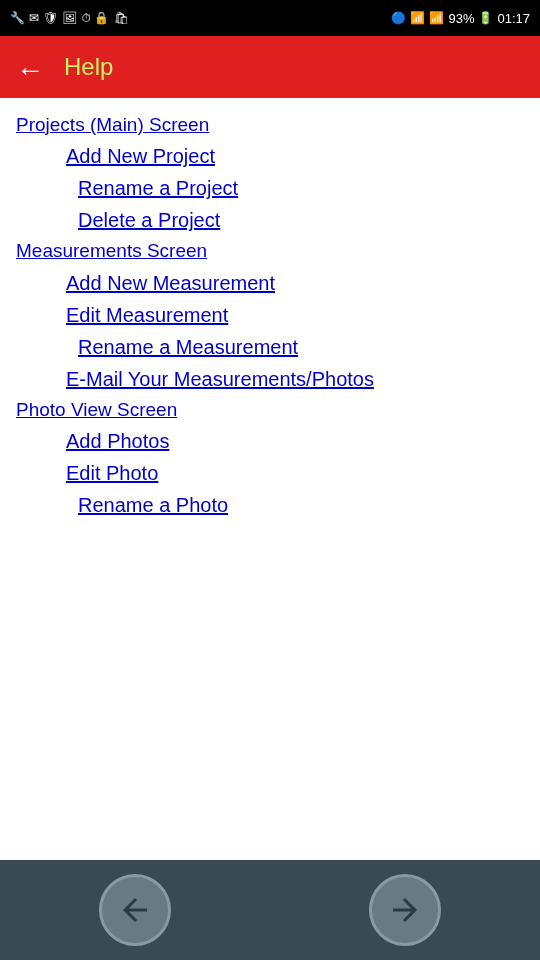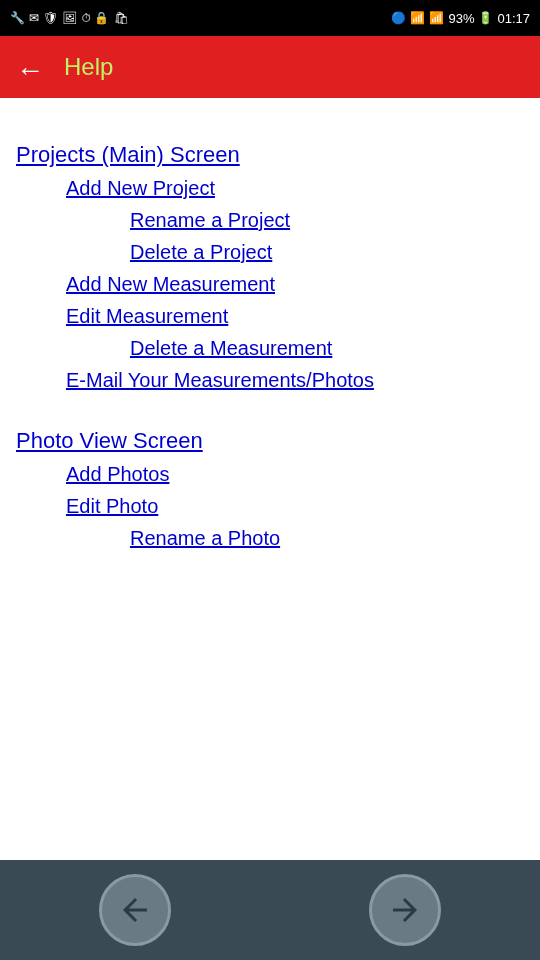--- a/index.html
+++ b/index.html
@@ -85,30 +85,29 @@
       display: block;
       color: #0000cc;
       text-decoration: underline;
       font-size: 20px;
       line-height: 1.6;
       cursor: pointer;
     }
 
     .level-0 {
       margin-left: 0px;
-      font-size: 22px;
-      margin-top: 27px;
+      font-size: 19px;
     }
 
     .level-1 {
       margin-left: 50px;
     }
 
     .level-2 {
-      margin-left: 114px;
+      margin-left: 62px;
     }
 
     
     .bottom-nav {
       width: 100%;
       height: 100px;
       background: #3a4a55;
       display: flex;
       align-items: center;
       justify-content: space-around;
@@ -159,23 +158,24 @@
 <div class="header">
   <span class="back-arrow">←</span>
   <span class="header-title">Help</span>
 </div>
 
 <div class="content">
 <a href="#" class="menu-item level-0">Projects (Main) Screen</a>
     <a href="#" class="menu-item level-1">Add New Project</a>
     <a href="#" class="menu-item level-2">Rename a Project</a>
     <a href="#" class="menu-item level-2">Delete a Project</a>
+    <a href="#" class="menu-item level-0">Measurements Screen</a>
     <a href="#" class="menu-item level-1">Add New Measurement</a>
     <a href="#" class="menu-item level-1">Edit Measurement</a>
-    <a href="#" class="menu-item level-2">Delete a Measurement</a>
+    <a href="#" class="menu-item level-2">Rename a Measurement</a>
     <a href="#" class="menu-item level-1">E-Mail Your Measurements/Photos</a>
     <a href="#" class="menu-item level-0">Photo View Screen</a>
     <a href="#" class="menu-item level-1">Add Photos</a>
     <a href="#" class="menu-item level-1">Edit Photo</a>
     <a href="#" class="menu-item level-2">Rename a Photo</a>
   </div>
 
 <div class="bottom-nav">
   <div class="nav-button">
     <svg viewBox="0 0 24 24">

